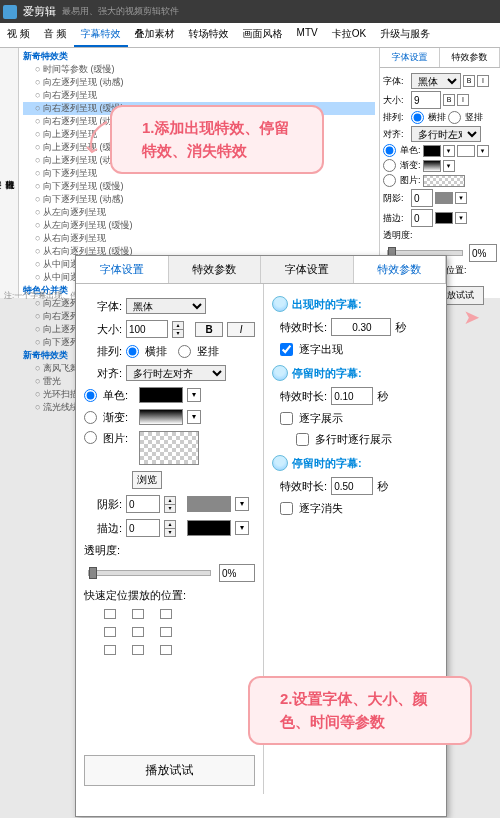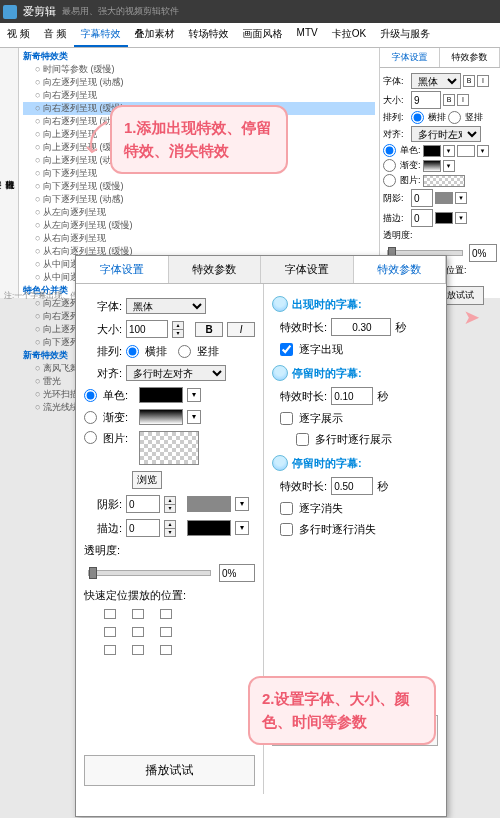--- a/index.html
+++ b/index.html
@@ -24,21 +24,21 @@
 .rpbody{padding:3px;font-size:9px}
 .rpbody .row{display:flex;align-items:center;margin:2px 0;gap:2px}
 .rpbody .lbl{width:26px}
 .miniswatch{width:16px;height:10px;background:#000;border:1px solid #888}
 .miniswatch.wh{background:#fff}
 .miniswatch.chk{background:repeating-conic-gradient(#ccc 0 25%,#fff 0 50%) 0/6px 6px}
 .miniswatch.gr{background:linear-gradient(#000,#fff)}
 .minibtn{width:10px;height:10px;border:1px solid #888;font-size:7px;text-align:center;line-height:10px;cursor:pointer}
 .sel9{display:grid;grid-template-columns:repeat(3,12px);gap:3px;margin:3px 0 3px 8px}
 .sel9 div{width:10px;height:8px;border:1px solid #888;cursor:pointer}
-.callout{position:absolute;background:#ffeef0;border:2px solid #f5a3a8;border-radius:12px;padding:10px 12px;color:#ee5a6f;font-size:15px;font-weight:bold;line-height:1.5}
+.callout{position:absolute;background:#ffeef0;border:2px solid #f5a3a8;border-radius:12px;padding:10px 30px;color:#ee5a6f;font-size:15px;font-weight:bold;line-height:1.5}
 .callout1{top:105px;left:110px;width:150px}
 .callout2{top:676px;left:248px;width:160px}
 .callout1 svg{position:absolute;left:-30px;top:10px}
 .arrow{position:absolute;top:305px;right:20px;font-size:20px;color:#f5a3a8}
 .popup{position:absolute;left:75px;top:255px;width:370px;height:560px;background:#fff;border:1px solid #888;box-shadow:2px 2px 6px rgba(0,0,0,0.3)}
 .ptabs{display:flex;border-bottom:1px solid #bbb}
 .ptabs span{flex:1;padding:6px;text-align:center;font-size:11px;border-right:1px solid #ccc;cursor:pointer;background:#f0f0f0}
 .ptabs span.active{color:#0066cc;background:#fff}
 .pcols{display:flex;height:510px}
 .pcol{width:50%;padding:8px;font-size:11px}
@@ -322,23 +322,19 @@
           </div>
         <div class="prow" style="margin-left:8px">
             <span>特效时长:</span>
             <input type="text" style="width: 36px;" value="0.50">
             <span>秒</span>
           </div>
         <div class="prow" style="margin-left:8px">
             <input type="checkbox" style="">
             <span>逐字消失</span>
           </div>
-        <div class="prow" style="margin-left:8px">
-            <input type="checkbox" style="">
-            <span>多行时逐行消失</span>
-          </div>
       </div>
       <div class="playbtn" style="margin-top:178px">播放试试</div>
     </div>
   </div>
 </div>
 
 <div class="callout callout2">2.设置字体、大小、颜色、时间等参数</div>
 
 </body></html>

